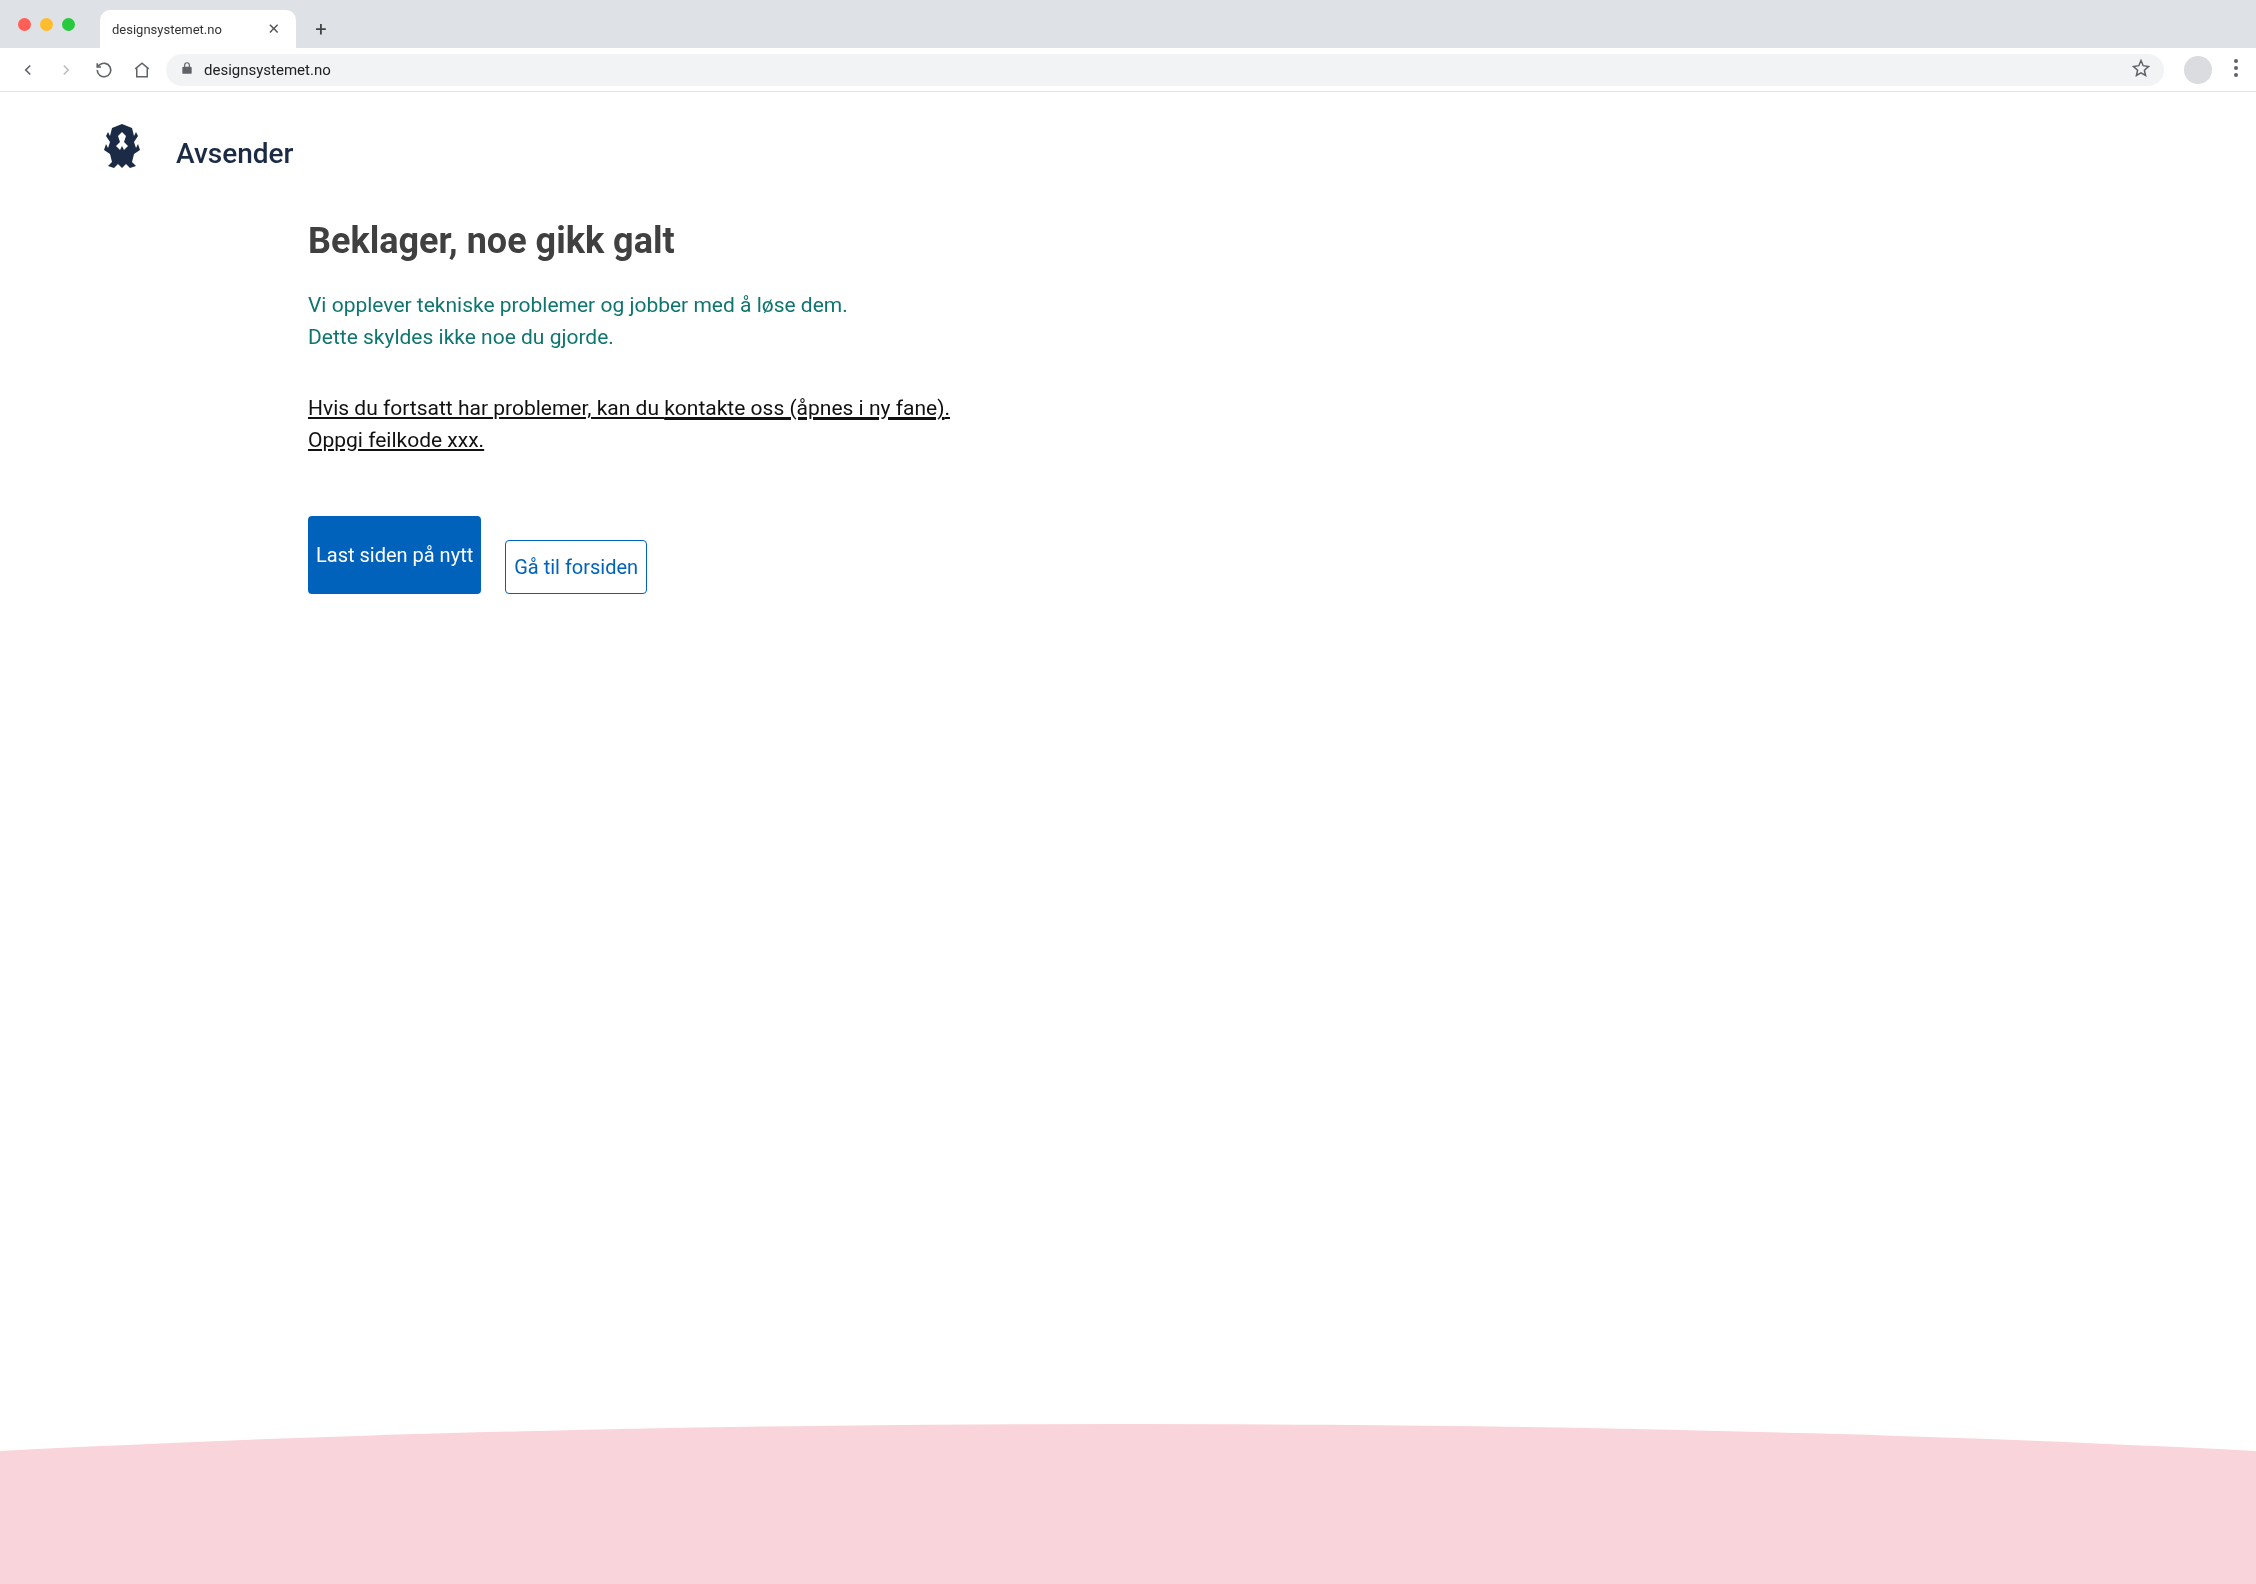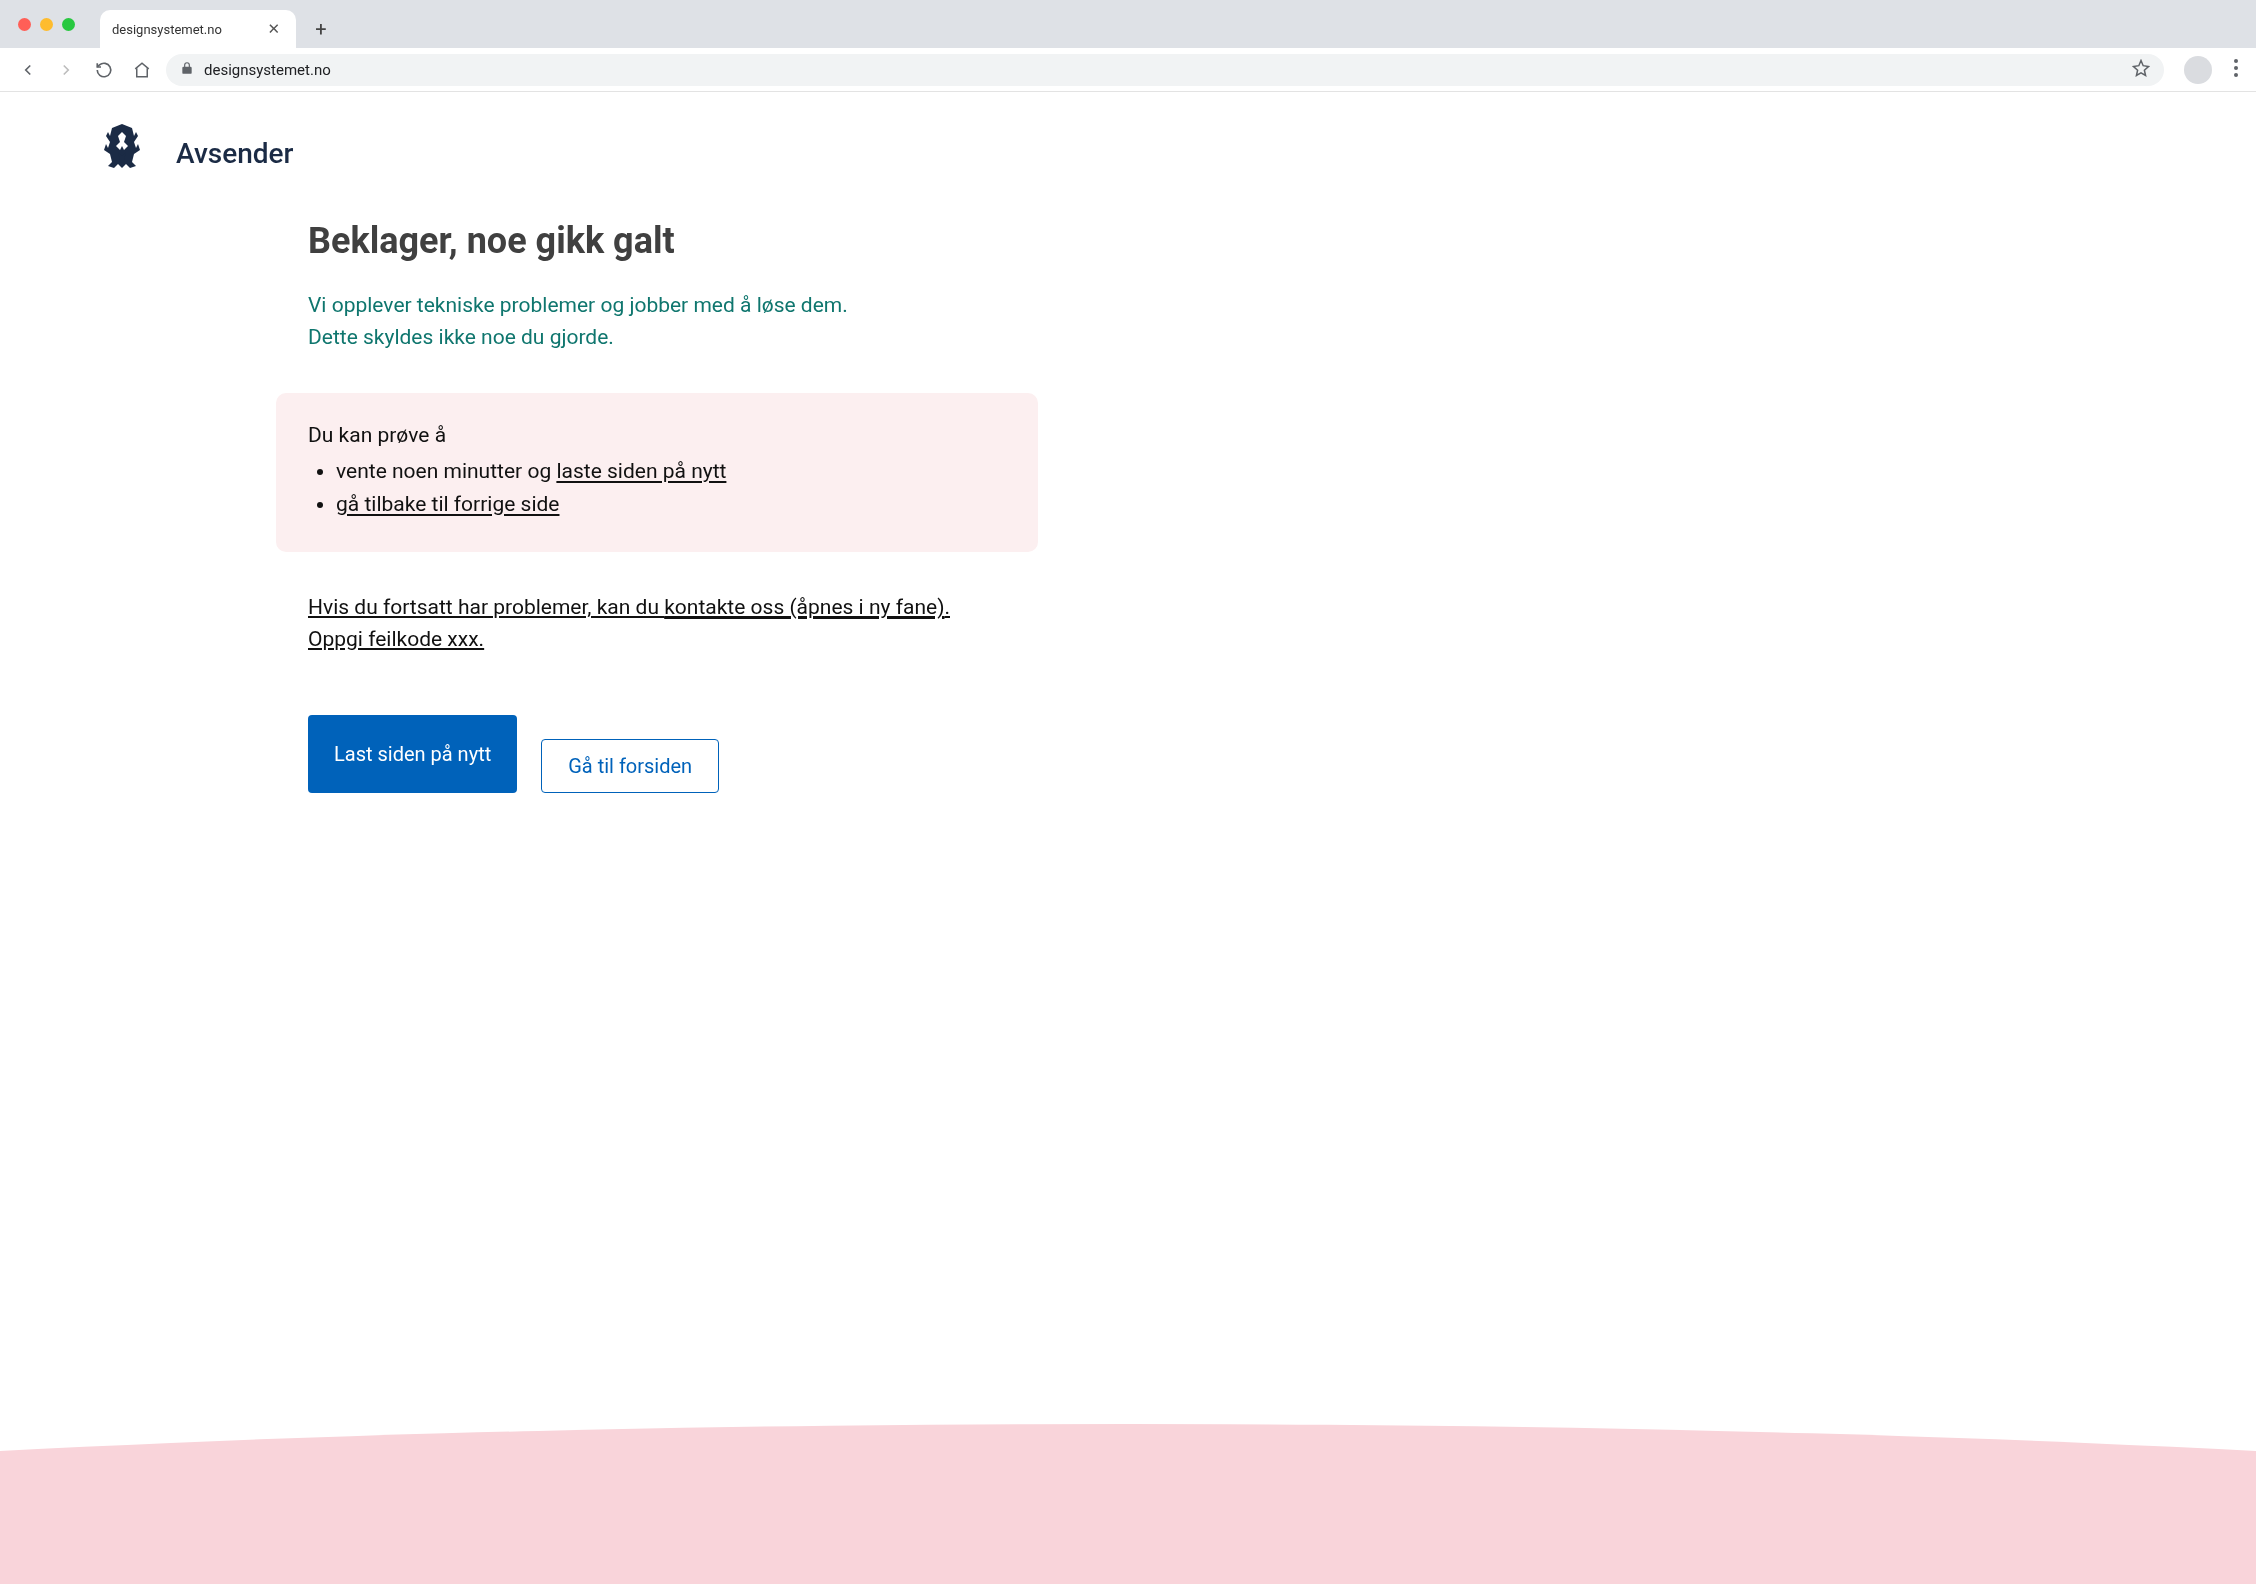--- a/index.html
+++ b/index.html
@@ -202,21 +202,21 @@
       margin-bottom: 60px;
       text-decoration: underline;
     }
     
     .button-row {
       display: flex;
       gap: 24px;
     }
     .btn {
       font-size: 20px;
-      padding: 14px 26px;
+      padding: 14px 8px;
       border-radius: 4px;
       cursor: pointer;
       font-family: inherit;
     }
     .btn-primary {
       background: #0062ba;
       color: #ffffff;
       border: none;
     }
     .btn-secondary {
@@ -313,31 +313,20 @@
   </div>
 
   <div class="content">
     <h1 class="page-title">Beklager, noe gikk galt</h1>
 
     <p class="intro-text">
       <span>Vi opplever tekniske problemer og jobber med å løse dem.</span><br>
       <span>Dette skyldes ikke noe du gjorde.</span>
     </p>
 
-    <div class="panel">
-      <p class="panel-heading">Du kan prøve å</p>
-      <ul>
-        <li>
-          <span>vente noen minutter og </span><span class="link">laste siden på nytt</span>
-        </li>
-        <li>
-          <span class="link">gå tilbake til forrige side</span>
-        </li>
-      </ul>
-    </div>
 
     <p class="contact-text">
       <span>Hvis du fortsatt har problemer, kan du </span><span class="link">kontakte oss (åpnes i ny fane)</span><span>.</span><br>
       <span>Oppgi feilkode xxx.</span>
     </p>
 
     <div class="button-row">
       <button class="btn btn-primary">Last siden på nytt</button>
       <button class="btn btn-secondary">Gå til forsiden</button>
     </div>

